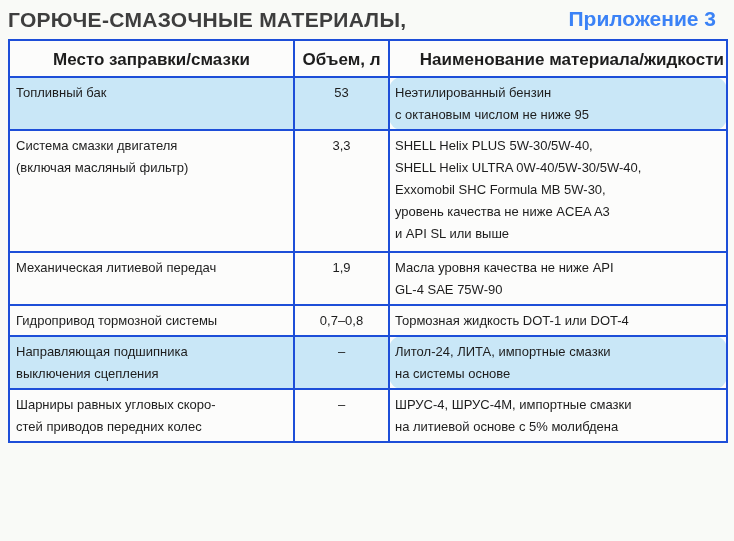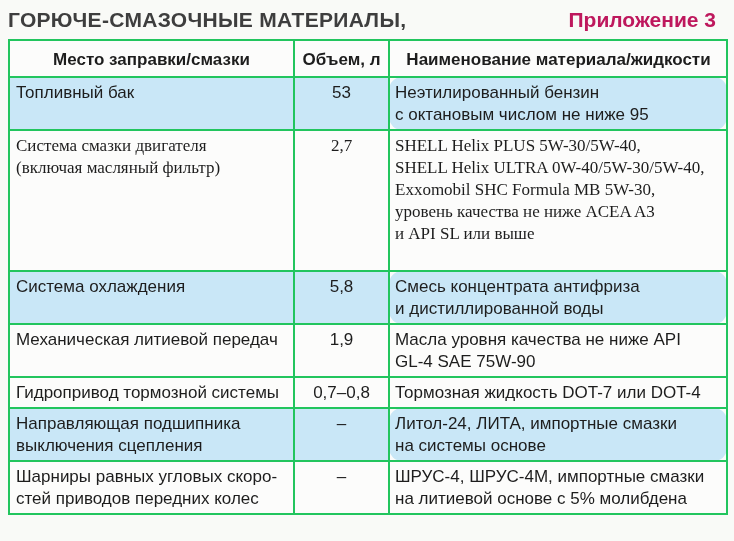--- a/index.html
+++ b/index.html
@@ -6,57 +6,57 @@
   html, body { margin: 0; padding: 0; }
   body {
     width: 734px; height: 541px;
     background: #f9faf7;
     font-family: "Liberation Sans", sans-serif;
     overflow: hidden;
   }
   .page { padding: 7px 8px 0 8px; }
 
   .title-block { position: relative; }
-  .title-row1 { display: flex; justify-content: space-between; align-items: center; }
+  .title-row1 { display: flex; justify-content: space-between; align-items: flex-start; }
   .doc-title-line { 
     font-size: 21px; font-weight: bold; color: #3e3e3e;
     line-height: 26px; letter-spacing: 0.3px; white-space: nowrap;
   }
   .appendix { 
-    font-size: 21px; font-weight: bold; color: #be185d; 
+    font-size: 21px; font-weight: bold; color: #3b82f6; 
     padding-right: 10px; white-space: nowrap;
   }
 
   table.spec-table {
     border-collapse: collapse; table-layout: fixed;
     width: 718px; margin-top: 6px;
     background: #fcfcfb;
   }
   .spec-table th, .spec-table td {
-    border: 2px solid #22c55e;
+    border: 2px solid #1d4ed8;
     color: #1d1d1d;
     vertical-align: top;
     white-space: pre-line;
     overflow: hidden;
   }
   .spec-table th {
     font-size: 17px; font-weight: bold;
     padding: 8px 2px 6px 2px; line-height: 21px;
     text-align: center;
   }
-  .spec-table th.col-material { text-align: center; padding-left: 3px; }
+  .spec-table th.col-material { text-align: right; padding-left: 3px; }
   .spec-table td {
-    font-size: 17px; line-height: 22px;
+    font-size: 13px; line-height: 22px;
     padding: 4px 4px 3px 6px;
   }
   .spec-table td.cell-volume { text-align: center; padding-left: 2px; padding-right: 2px; }
   .spec-table td.cell-material { padding-left: 5px; border-radius: 13px; }
   tr.row-blue { background: #c9e7f7; }
   tr.row-white { background: #fcfcfb; }
-  tr.row-tall { height: 141px; font-family: Liberation Serif, serif; }
+  tr.row-tall { height: 122px; }
 </style>
 </head>
 <body>
 
 <div class="page">
 
   <div class="title-block">
     <div class="title-row1">
       <span class="doc-title-line">ГОРЮЧЕ-СМАЗОЧНЫЕ МАТЕРИАЛЫ,</span>
       <span class="appendix">Приложение 3</span>
@@ -79,43 +79,37 @@
     <tbody>
       <tr class="row-blue">
         <td class="cell-place">Топливный бак</td>
         <td class="cell-volume">53</td>
         <td class="cell-material">Неэтилированный бензин
 с октановым числом не ниже 95</td>
       </tr>
       <tr class="row-white row-tall">
         <td class="cell-place">Система смазки двигателя
 (включая масляный фильтр)</td>
-        <td class="cell-volume">2,7</td>
+        <td class="cell-volume">3,3</td>
         <td class="cell-material">SHELL Helix PLUS 5W-30/5W-40,
 SHELL Helix ULTRA 0W-40/5W-30/5W-40,
 Exxomobil SHC Formula MB 5W-30,
 уровень качества не ниже ACEA A3
 и API SL или выше</td>
-      </tr>
-      <tr class="row-blue">
-        <td class="cell-place">Система охлаждения</td>
-        <td class="cell-volume">5,8</td>
-        <td class="cell-material">Смесь концентрата антифриза
-и дистиллированной воды</td>
       </tr>
       <tr class="row-white">
         <td class="cell-place">Механическая литиевой передач</td>
         <td class="cell-volume">1,9</td>
         <td class="cell-material">Масла уровня качества не ниже API
 GL-4 SAE 75W-90</td>
       </tr>
       <tr class="row-white">
         <td class="cell-place">Гидропривод тормозной системы</td>
         <td class="cell-volume">0,7–0,8</td>
-        <td class="cell-material">Тормозная жидкость DOT-7 или DOT-4</td>
+        <td class="cell-material">Тормозная жидкость DOT-1 или DOT-4</td>
       </tr>
       <tr class="row-blue">
         <td class="cell-place">Направляющая подшипника
 выключения сцепления</td>
         <td class="cell-volume">–</td>
         <td class="cell-material">Литол-24, ЛИТА, импортные смазки
 на системы основе</td>
       </tr>
       <tr class="row-white">
         <td class="cell-place">Шарниры равных угловых скоро-

